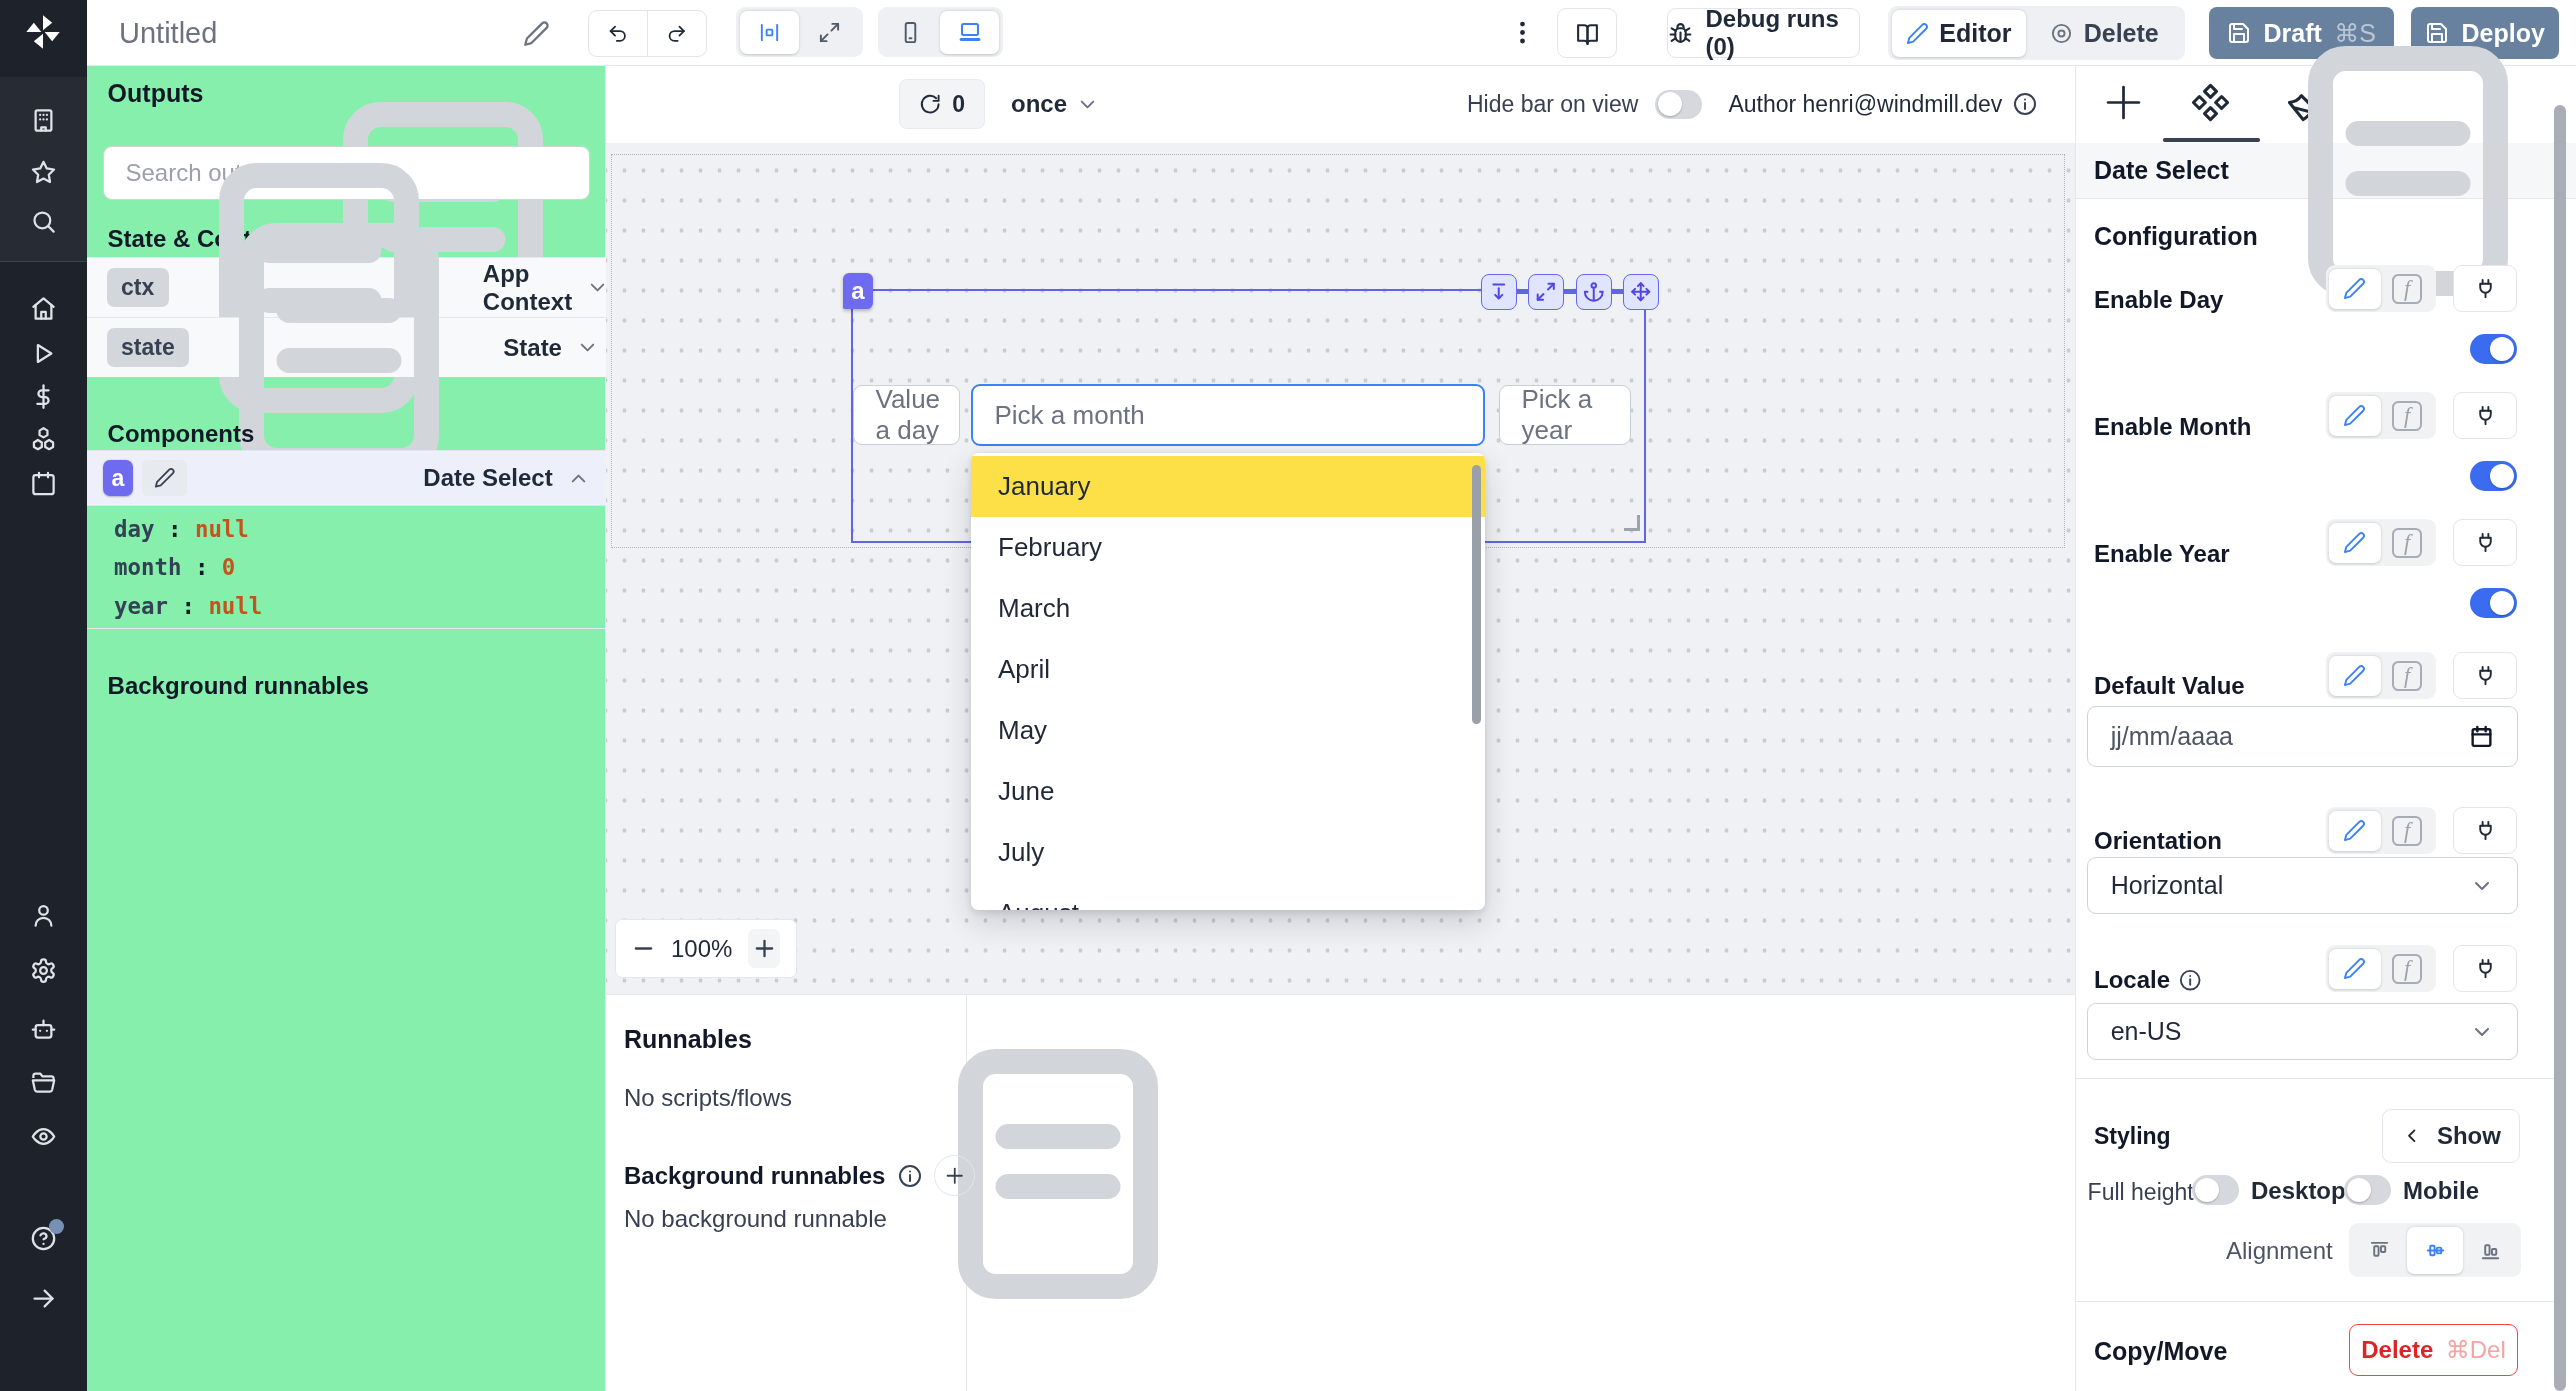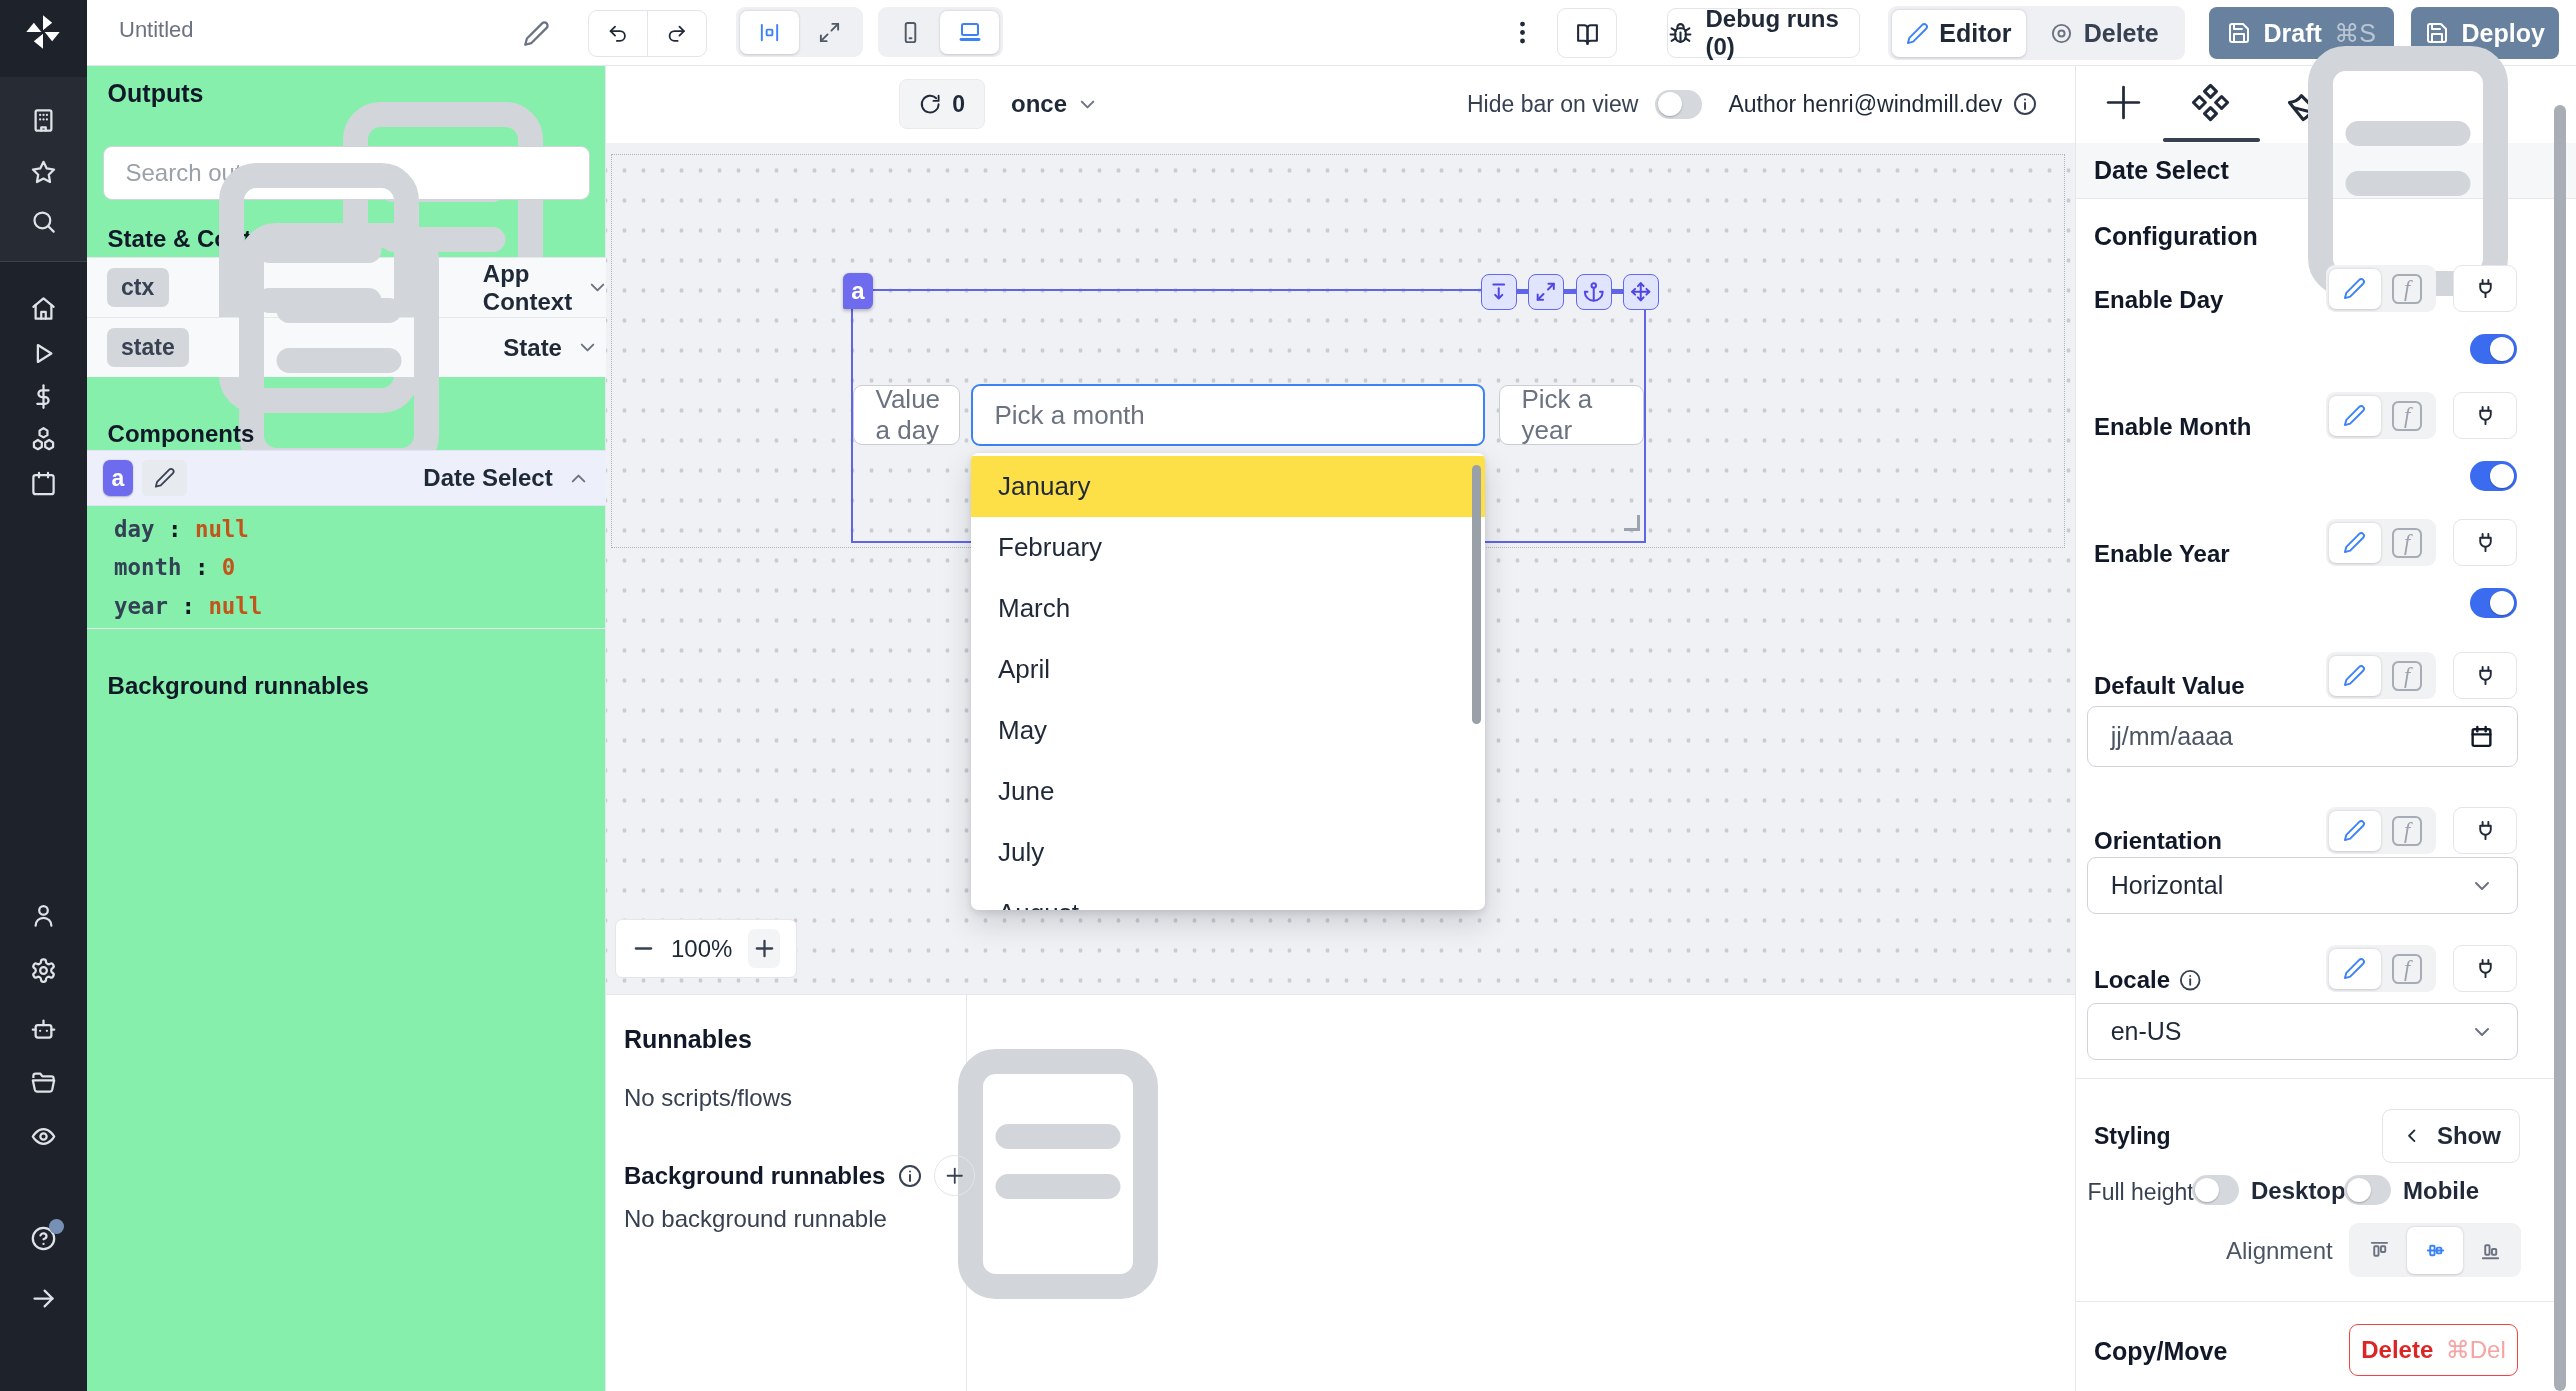--- a/index.html
+++ b/index.html
@@ -14,21 +14,21 @@
 
   
   #sidebar { left:0; top:0; width:87px; height:1392px; background:#1e222b; }
   #sidebar .topblock { position:absolute; left:0; top:77px; width:87px; height:185px; background:#272b33; border-bottom:0.9px solid #3c414b; }
   .snav { position:absolute; left:0; width:87px; display:flex; justify-content:center; color:#dfe2e6; cursor:pointer; }
   .snav .ic { width:27px; height:27px; }
   #logo { position:absolute; left:23px; top:11.6px; width:40px; height:40px; }
 
   
   #topbar { left:87px; top:0; width:2489px; height:66px; background:#fff; border-bottom:0.9px solid #e5e7eb; }
-  #appTitle { left:32px; top:17px; font-size:22px; font-weight:500; color:#6b7280; }
+  #appTitle { left:32px; top:17px; font-size:29px; font-weight:500; color:#6b7280; }
   .hbtn { position:absolute; display:flex; align-items:center; justify-content:center; gap:12.5px; background:#fff; border:0.9px solid #e2e5e9; border-radius:9px; cursor:pointer; }
   .segwrap { position:absolute; display:flex; align-items:center; background:#eef0f3; border-radius:9px; padding:3.6px; gap:1.8px; }
   .seg { display:flex; align-items:center; justify-content:center; gap:10.7px; border-radius:7.2px; height:43px; color:#505a67; cursor:pointer; }
   .seg.active { background:#fff; box-shadow:0 0.9px 2.7px rgba(0,0,0,.18); }
   .slatebtn { position:absolute; display:flex; align-items:center; justify-content:center; gap:12.5px; background:#67819f; color:#fff; border-radius:8px; font-size:25px; font-weight:700; cursor:pointer; }
   .slatebtn .short { color:rgba(255,255,255,.55); font-weight:400; }
 
   
   #outputs { left:87px; top:66px; width:519px; height:1326px; background:#86efac; border-right:0.9px solid #e5e7eb; }
   .paneltitle { font-size:25px; font-weight:700; color:#111827; }
@@ -565,21 +565,21 @@
               <polyline points="8.8 5.7 12 2.5 15.2 5.7"></polyline>
               <polyline points="8.8 18.3 12 21.5 15.2 18.3"></polyline>
               <polyline points="5.7 8.8 2.5 12 5.7 15.2"></polyline>
               <polyline points="18.3 8.8 21.5 12 18.3 15.2"></polyline>
             </svg>
           </span>
         </div>
 
       <div class="dfield" style="left:247px;top:242px;width:107px;height:60px" id="dayField">Value a day</div>
       <div class="dfield" id="monthField" style="left:365px;top:241px;width:514px;height:62px">Pick a month</div>
-      <div class="dfield" style="left:893px;top:242px;width:145px;height:60px">Pick a year</div>
+      <div class="dfield" style="left:893px;top:242px;width:132px;height:60px">Pick a year</div>
 
       <div id="dropdown">
         <div style="height:2.7px"></div>
         <div class="mitem hl">January</div>
         <div class="mitem">February</div>
         <div class="mitem">March</div>
         <div class="mitem">April</div>
         <div class="mitem">May</div>
         <div class="mitem">June</div>
         <div class="mitem">July</div>

